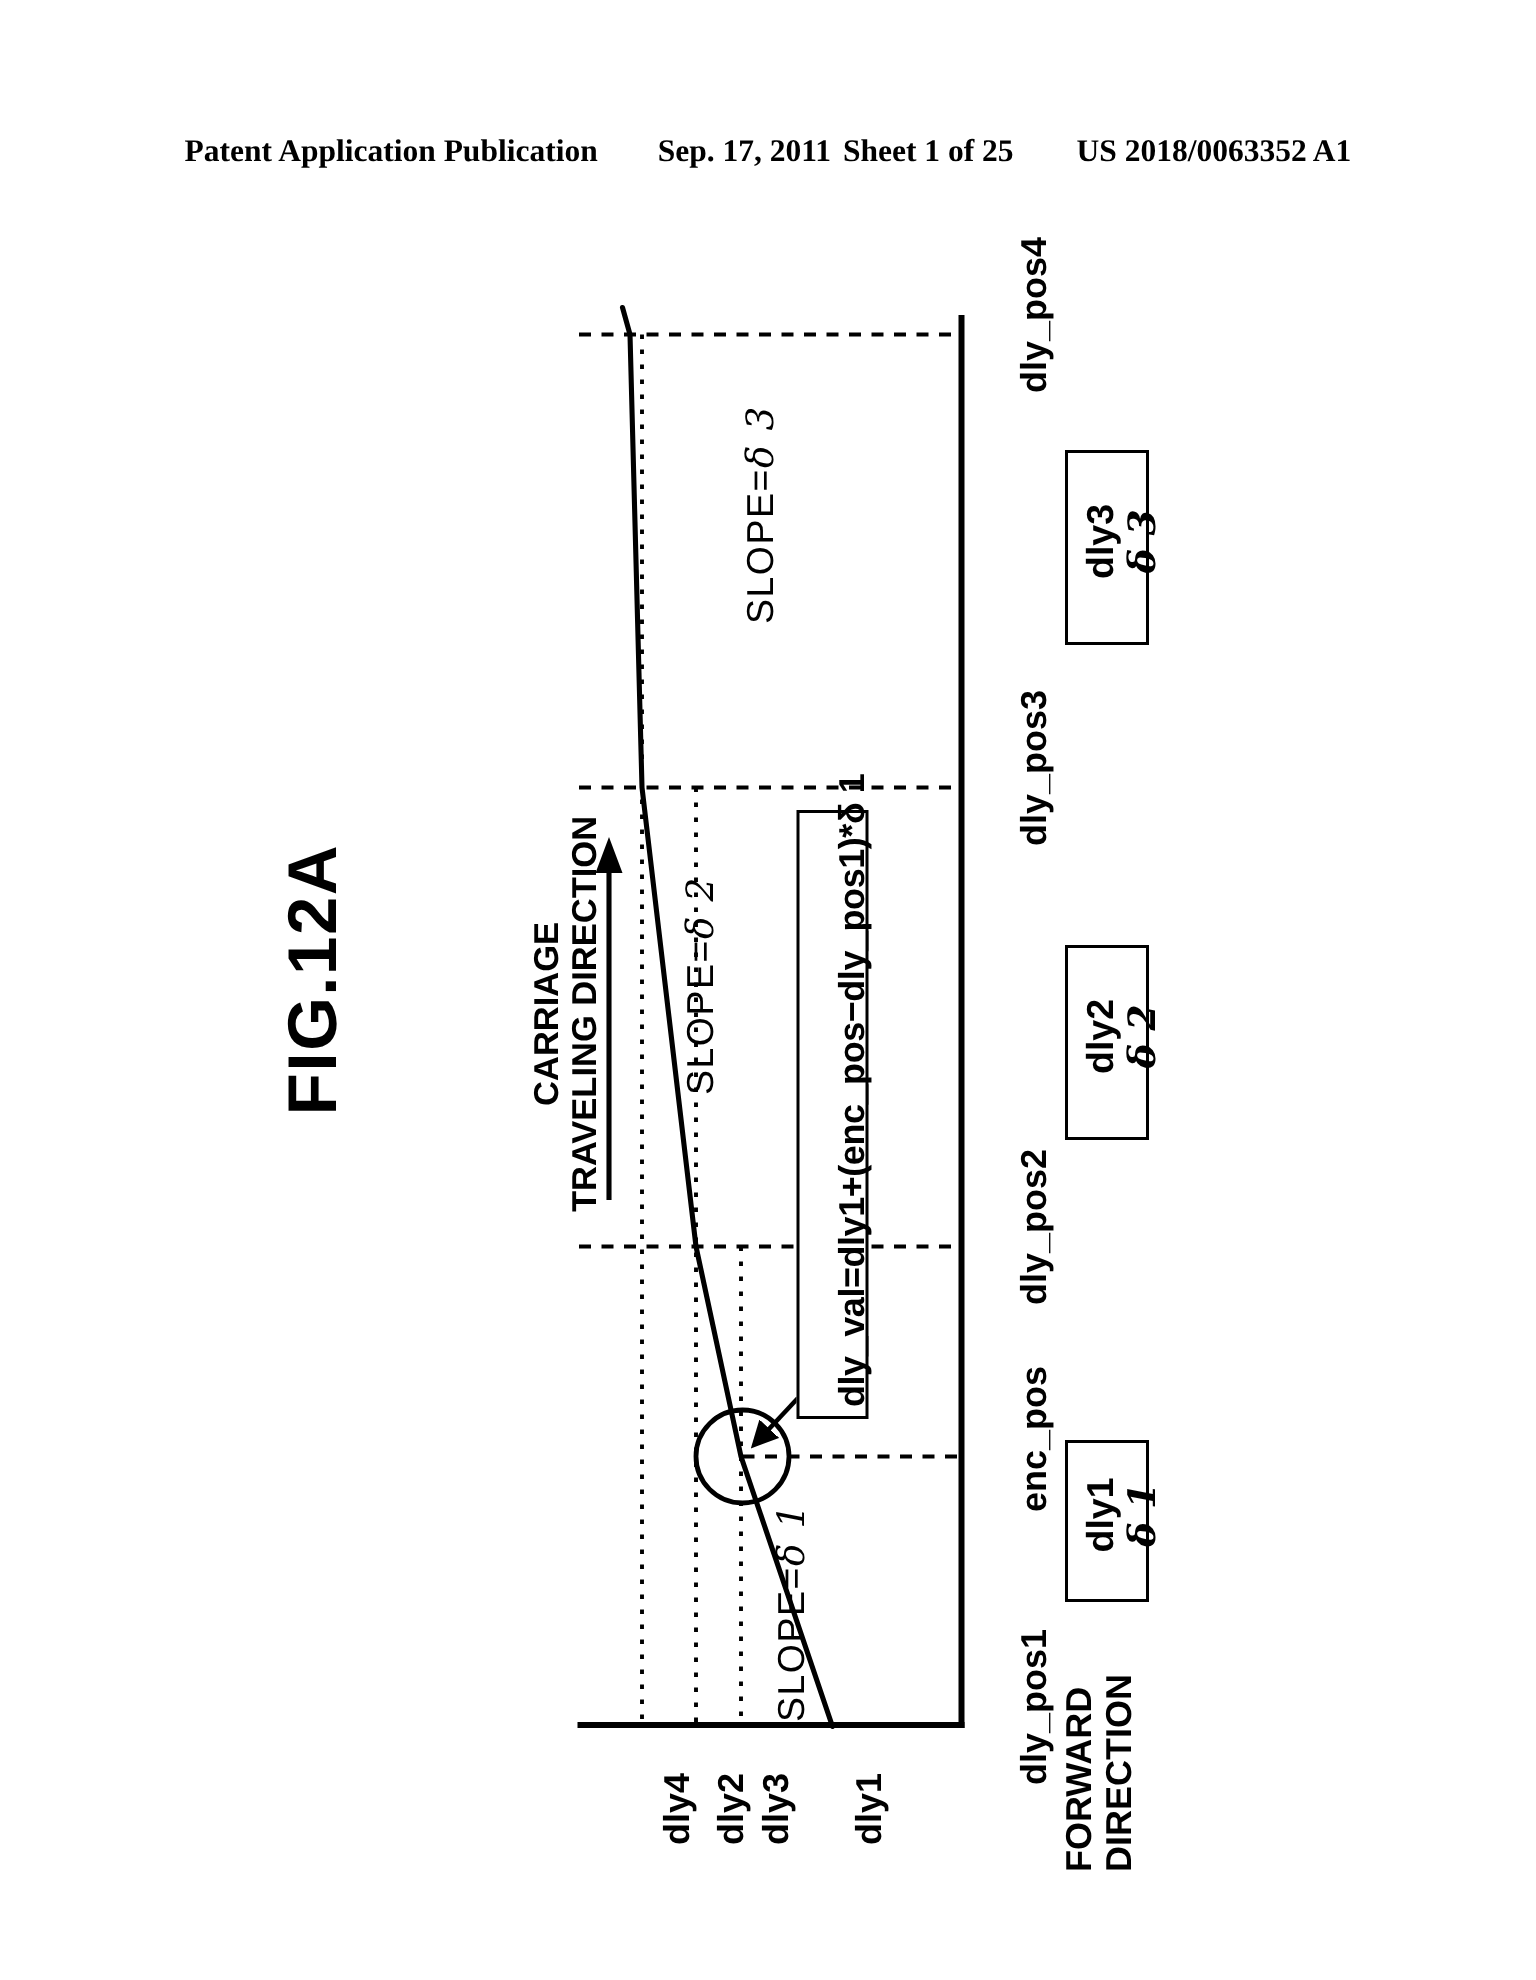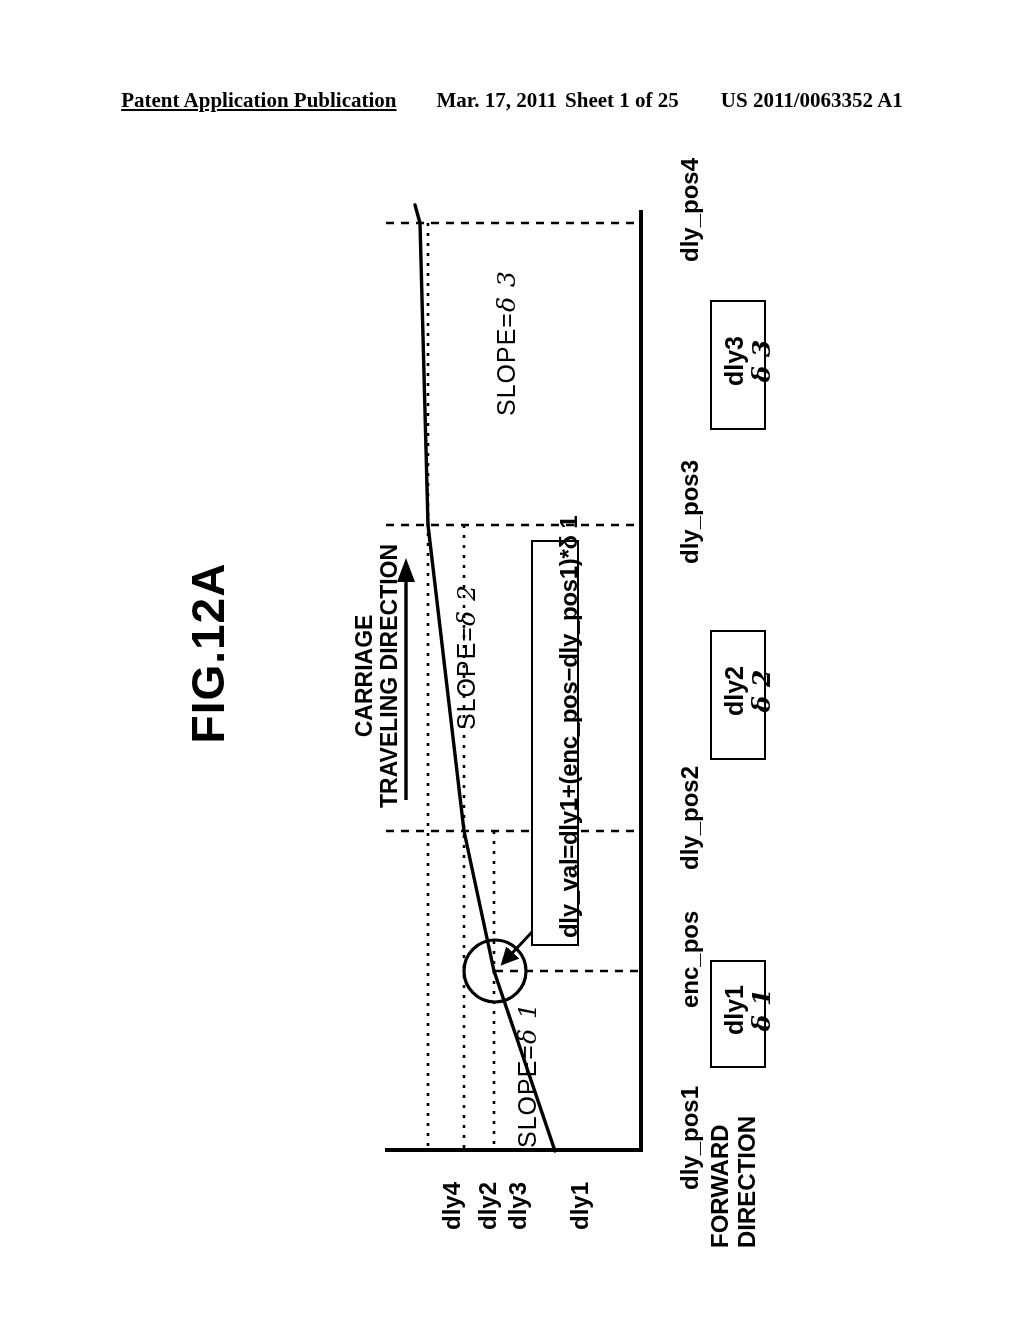--- a/index.html
+++ b/index.html
@@ -25,21 +25,21 @@
     height: 34px;
     display: flex;
     align-items: baseline;
     justify-content: center;
     font-family: "Liberation Serif", serif;
     font-weight: bold;
     font-size: 21px;
     letter-spacing: 0px;
     white-space: nowrap;
   }
-  #header-bar .h-pub { margin-right: 40px; text-decoration: underline; }
+  #header-bar .h-pub { margin-right: 40px; }
   #header-bar .h-date { margin-right: 8px; }
   #header-bar .h-sheet { margin-right: 42px; }
   #header-bar .h-num { }
 
   
   #figure-title {
     position: absolute;
     left: 178px;
     top: 548px;
     width: 210px;
@@ -156,23 +156,23 @@
     line-height: 27px;
     letter-spacing: 0px;
     text-align: left;
   }
 </style>
 </head>
 <body>
 
 <div id="header-bar">
   <span class="h-pub">Patent Application Publication</span>
-  <span class="h-date">Mar. 17, 2011</span>
+  <span class="h-date">Sep. 17, 2011</span>
   <span class="h-sheet">Sheet 1 of 25</span>
-  <span class="h-num">US 2011/0063352 A1</span>
+  <span class="h-num">US 2018/0063352 A1</span>
 </div>
 
 <div id="figure-title">FIG.12A</div>
 
 <div id="plot-root">
 
   <svg id="plot-svg" width="1024" height="1320" viewBox="0 0 1024 1320">
 
     <line x1="641" y1="210" x2="641" y2="1152" stroke="#000" stroke-width="4"></line>
 

